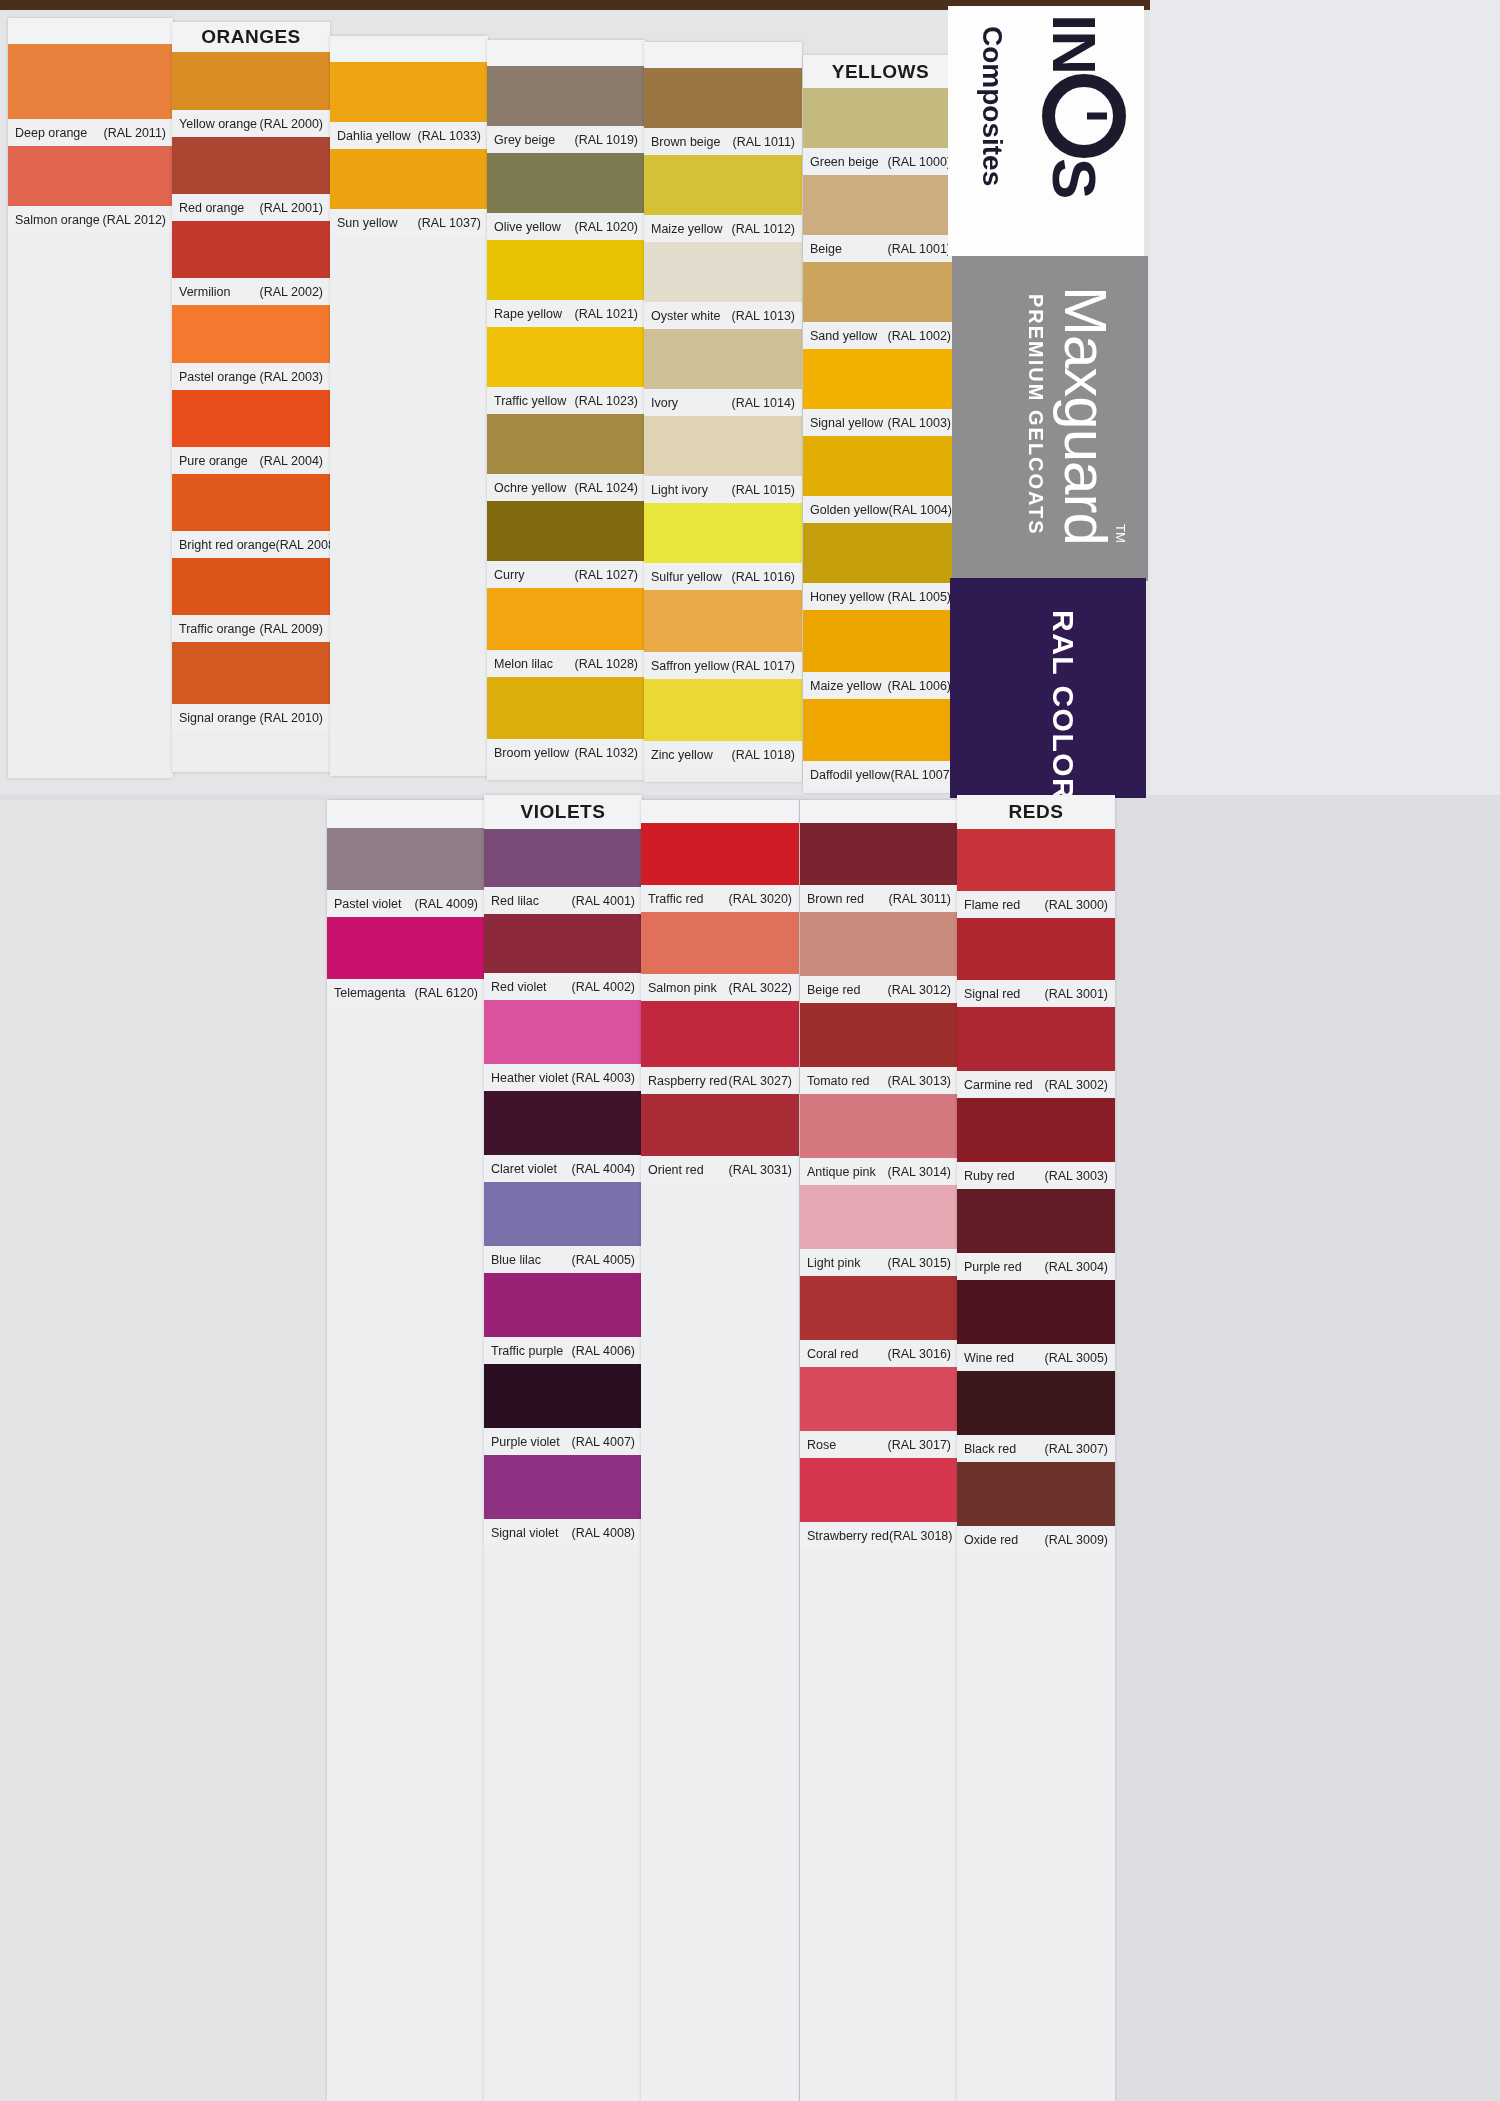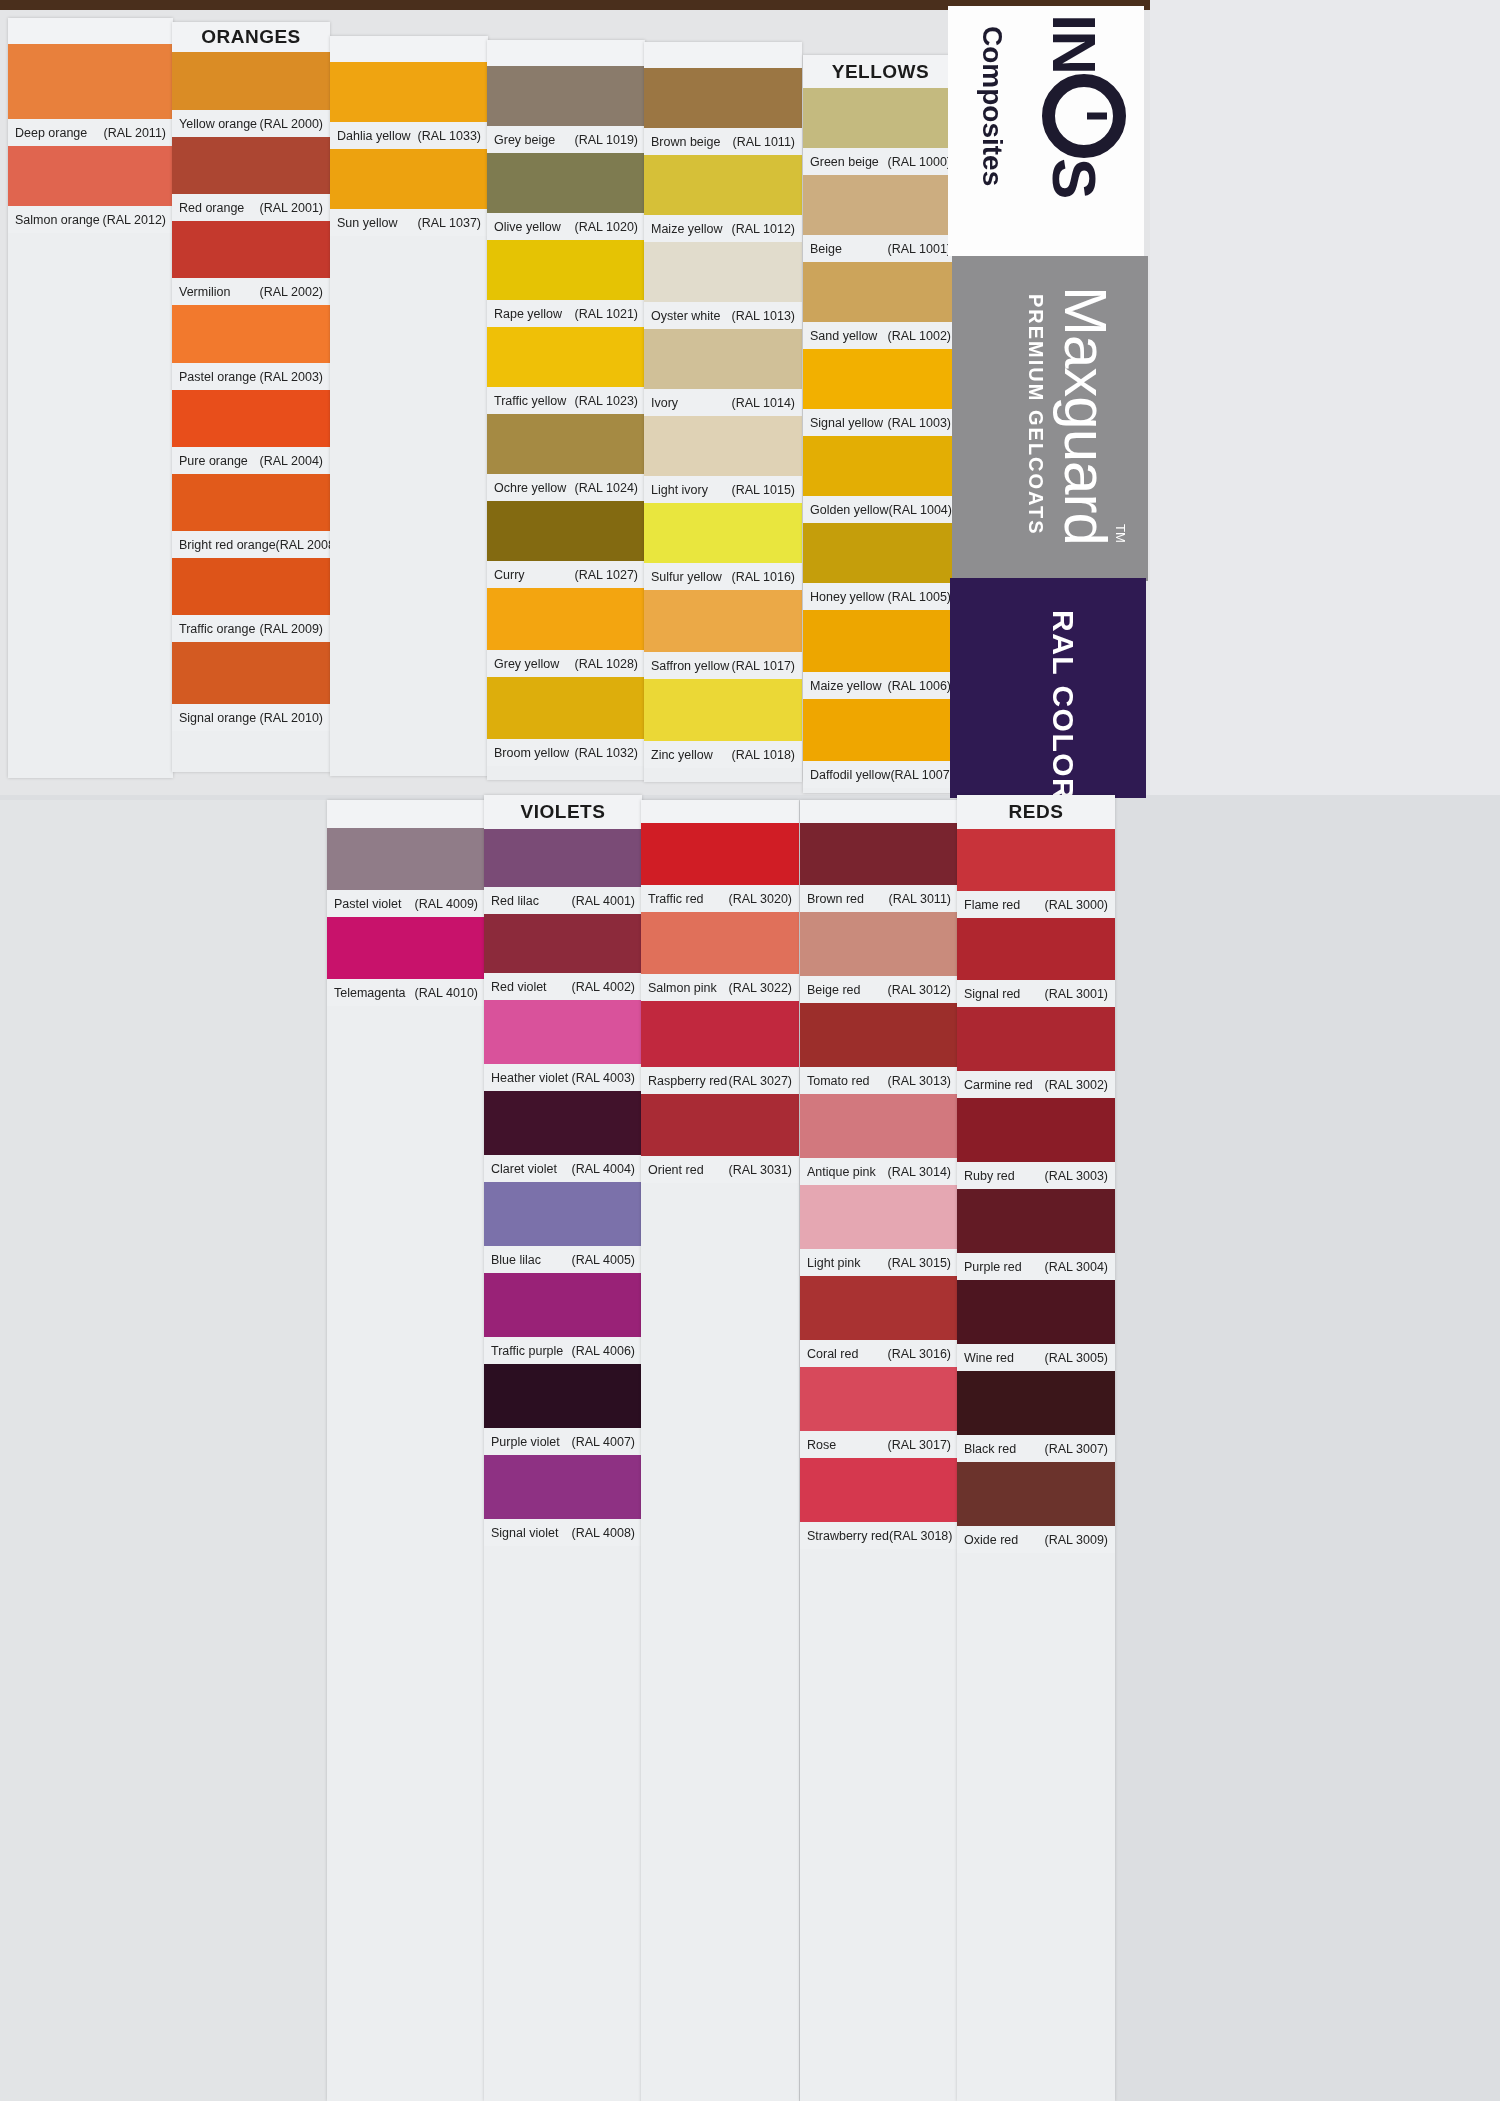--- a/index.html
+++ b/index.html
@@ -192,21 +192,21 @@
   <div class="sw">
     <div class="chip" style="height:60px;background:#836A11"></div>
     <div class="lbl">
       <span class="nm">Curry</span>
       <span class="code">(RAL 1027)</span>
       </div>
   </div>
   <div class="sw">
     <div class="chip" style="height:62px;background:#F3A510"></div>
     <div class="lbl">
-      <span class="nm">Grey yellow</span>
+      <span class="nm">Melon lilac</span>
       <span class="code">(RAL 1028)</span>
       </div>
   </div>
   <div class="sw">
     <div class="chip" style="height:62px;background:#DDAE0C"></div>
     <div class="lbl">
       <span class="nm">Broom yellow</span>
       <span class="code">(RAL 1032)</span>
       </div>
   </div>
@@ -357,21 +357,21 @@
     <div class="chip" style="height:62px;background:#907C88"></div>
     <div class="lbl">
       <span class="nm">Pastel violet</span>
       <span class="code">(RAL 4009)</span>
       </div>
   </div>
   <div class="sw">
     <div class="chip" style="height:62px;background:#C8126B"></div>
     <div class="lbl">
       <span class="nm">Telemagenta</span>
-      <span class="code">(RAL 4010)</span>
+      <span class="code">(RAL 6120)</span>
       </div>
   </div>
 </div>
 
 <div class="card" style="left:484px;top:795px;width:158px;height:1306px;">
   <div class="card-head" style="height:34px;">
     <span>VIOLETS</span>
   </div>
   <div class="sw">
     <div class="chip" style="height:58px;background:#7A4B76"></div>

